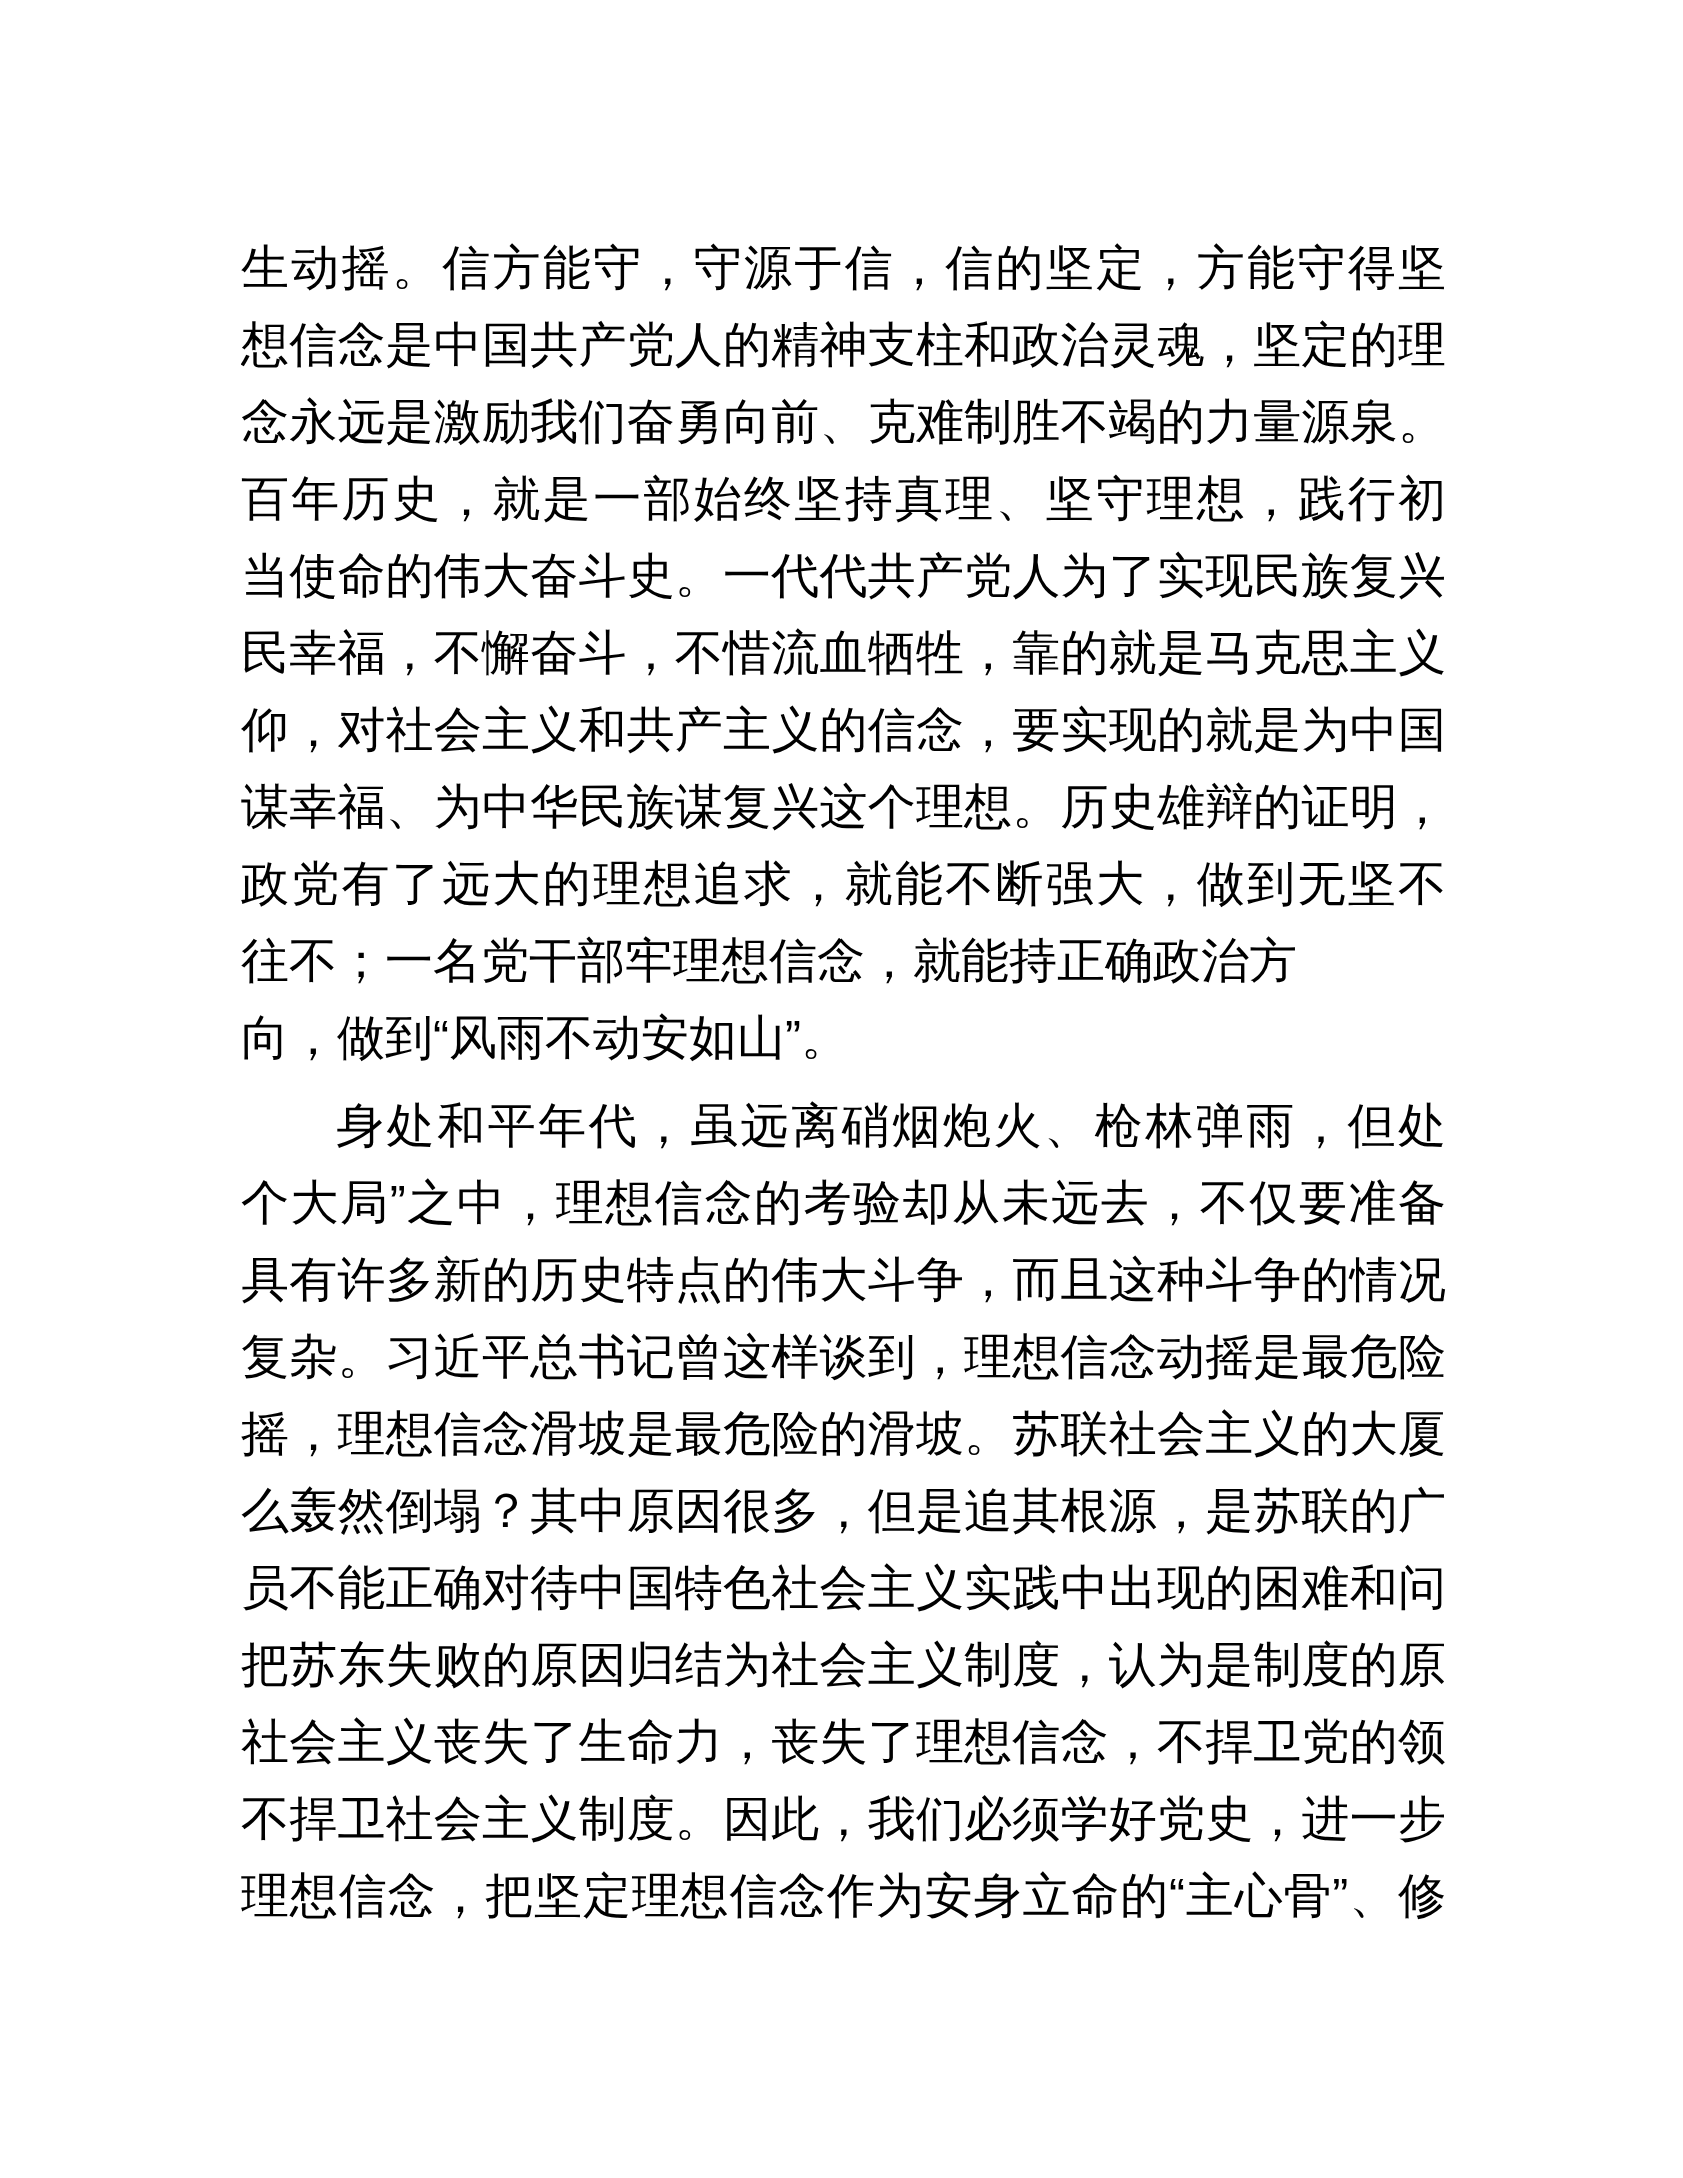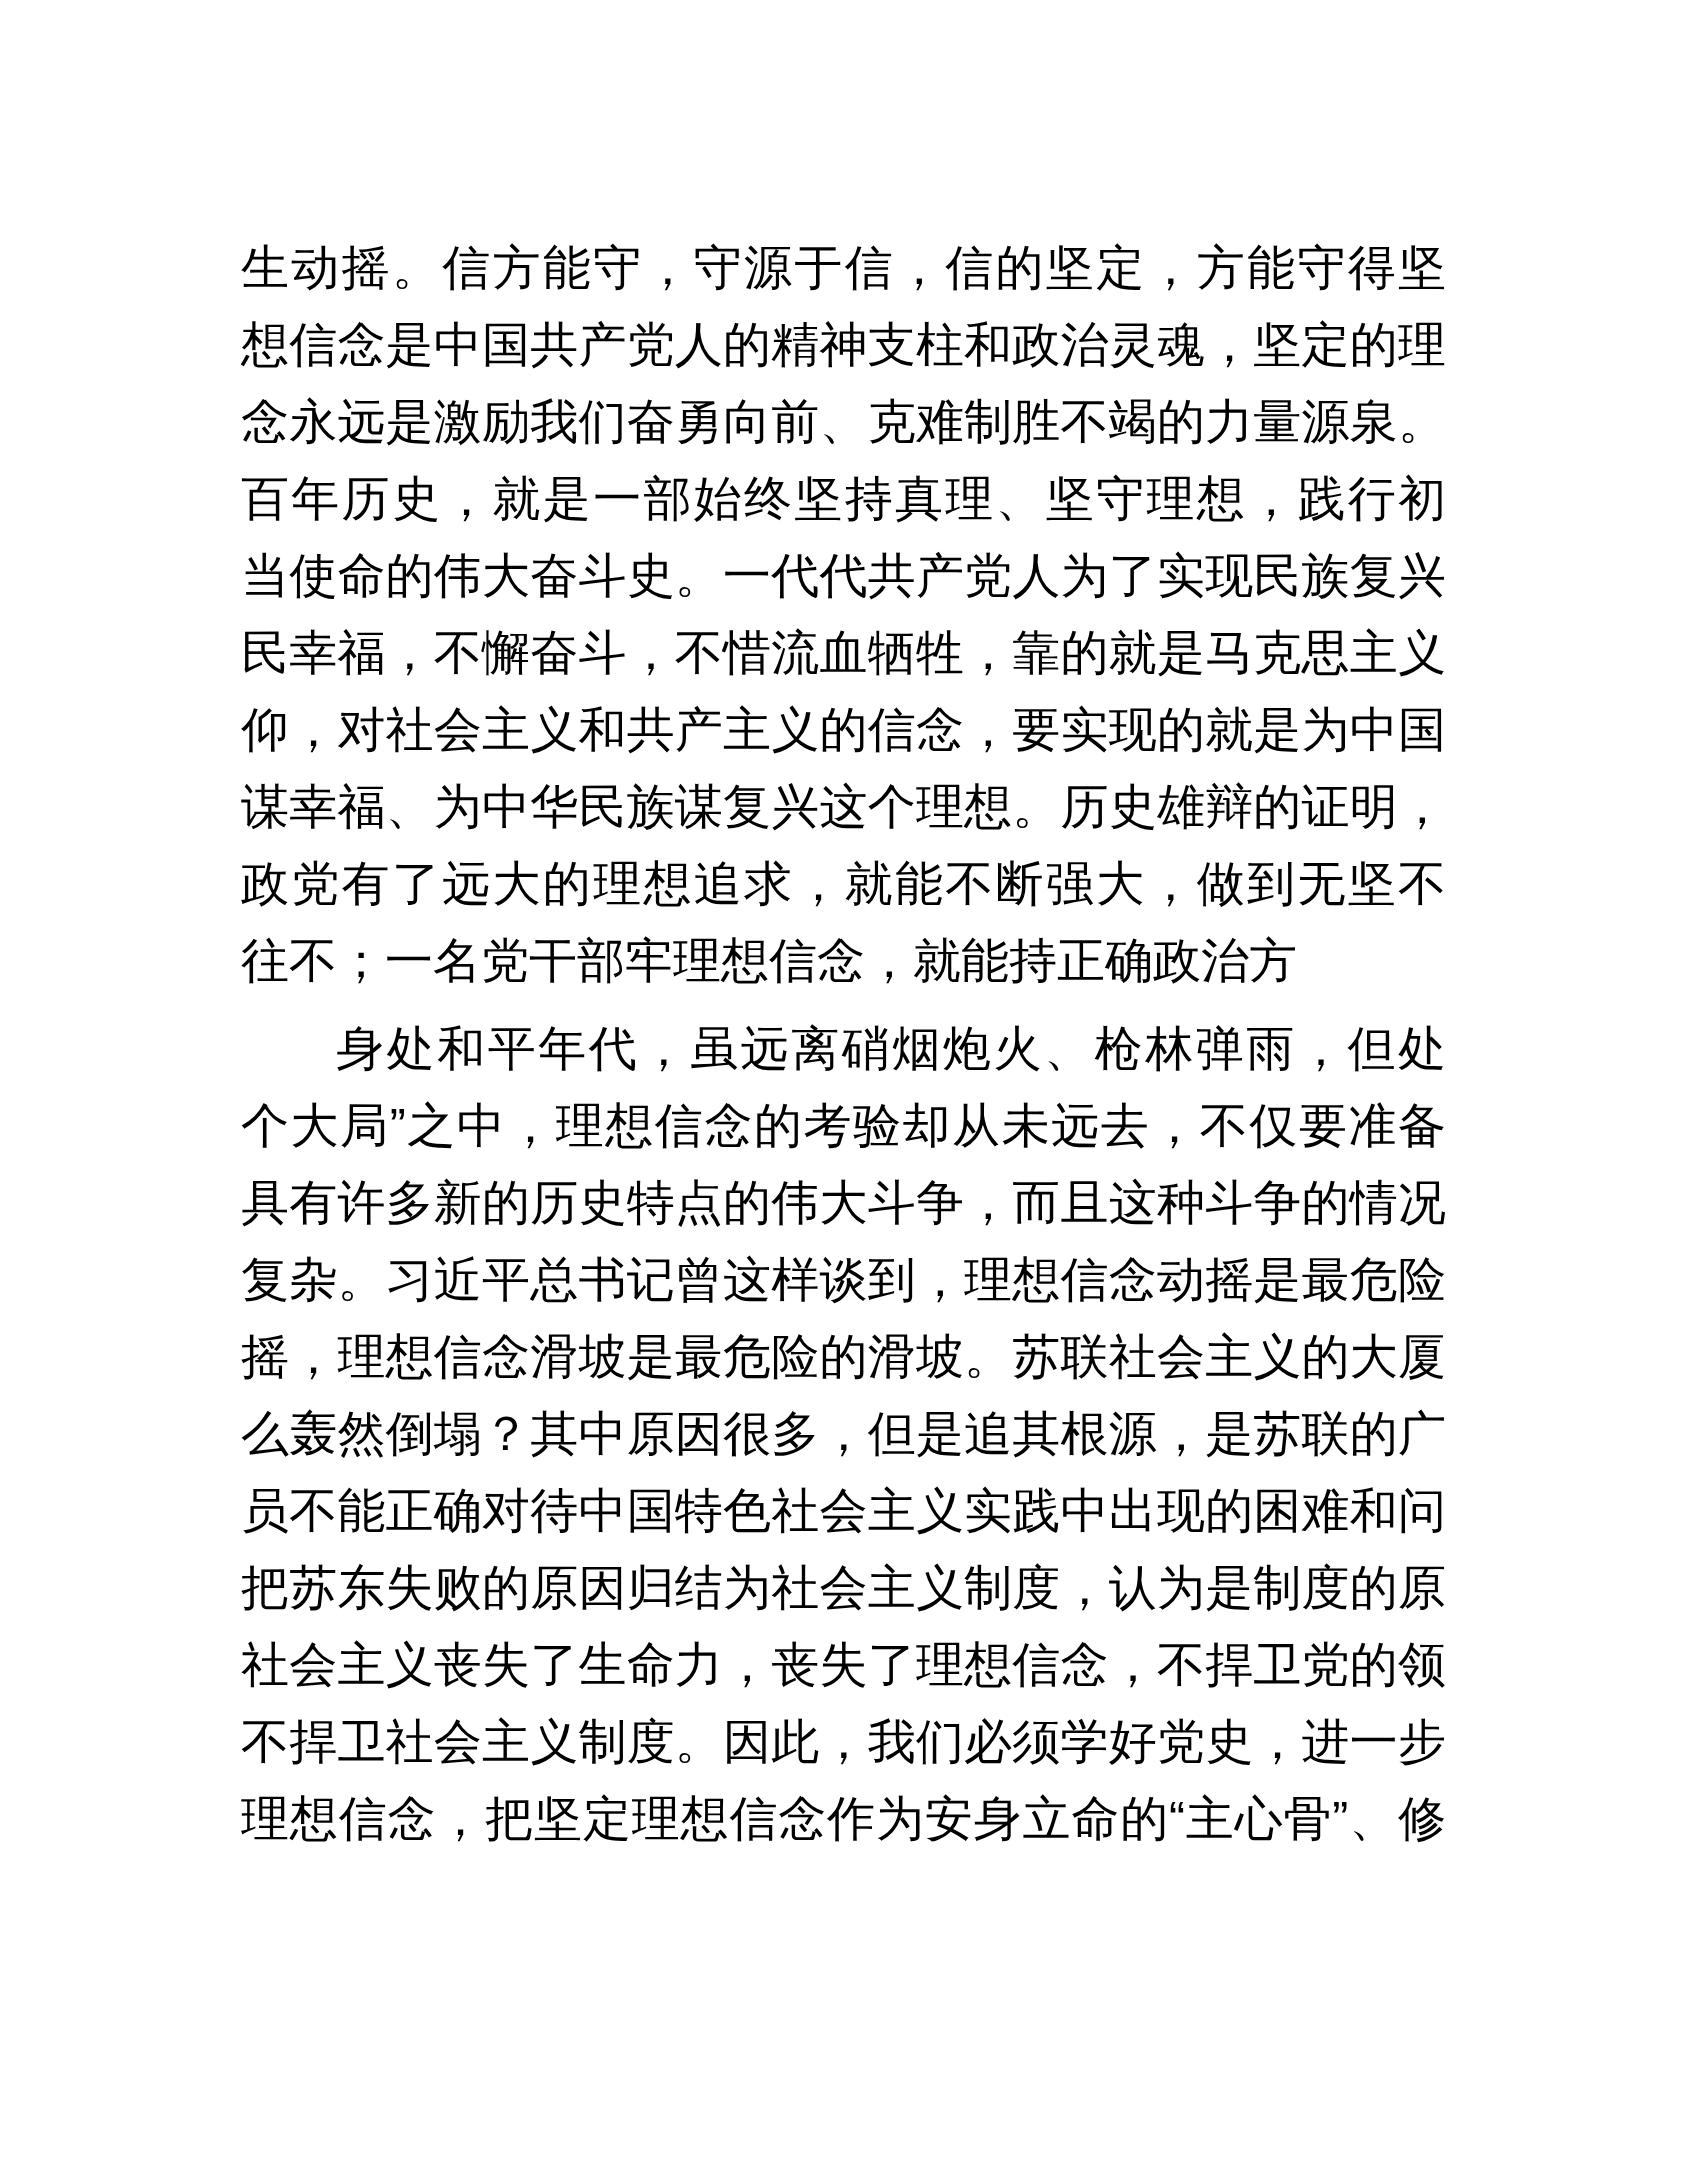--- a/index.html
+++ b/index.html
@@ -58,20 +58,21 @@
       <div class="line">生动摇。信方能守，守源于信，信的坚定，方能守得坚定。理</div>
       <div class="line">想信念是中国共产党人的精神支柱和政治灵魂，坚定的理想信</div>
       <div class="line">念永远是激励我们奋勇向前、克难制胜不竭的力量源泉。党的</div>
       <div class="line">百年历史，就是一部始终坚持真理、坚守理想，践行初心、担</div>
       <div class="line">当使命的伟大奋斗史。一代代共产党人为了实现民族复兴和人</div>
       <div class="line">民幸福，不懈奋斗，不惜流血牺牲，靠的就是马克思主义的信</div>
       <div class="line">仰，对社会主义和共产主义的信念，要实现的就是为中国人民</div>
       <div class="line">谋幸福、为中华民族谋复兴这个理想。历史雄辩的证明，一个</div>
       <div class="line">政党有了远大的理想追求，就能不断强大，做到无坚不摧、无</div>
       <div class="line short">往不；一名党干部牢理想信念，就能持正确政治方</div>
+      <div class="line short">向，做到“风雨不动安如山”。</div>
     </div>
 
     <div class="paragraph">
       <div class="line indent">身处和平年代，虽远离硝烟炮火、枪林弹雨，但处在“两</div>
       <div class="line">个大局”之中，理想信念的考验却从未远去，不仅要准备进行</div>
       <div class="line">具有许多新的历史特点的伟大斗争，而且这种斗争的情况十分</div>
       <div class="line">复杂。习近平总书记曾这样谈到，理想信念动摇是最危险的动</div>
       <div class="line">摇，理想信念滑坡是最危险的滑坡。苏联社会主义的大厦为什</div>
       <div class="line">么轰然倒塌？其中原因很多，但是追其根源，是苏联的广大党</div>
       <div class="line">员不能正确对待中国特色社会主义实践中出现的困难和问题，</div>

